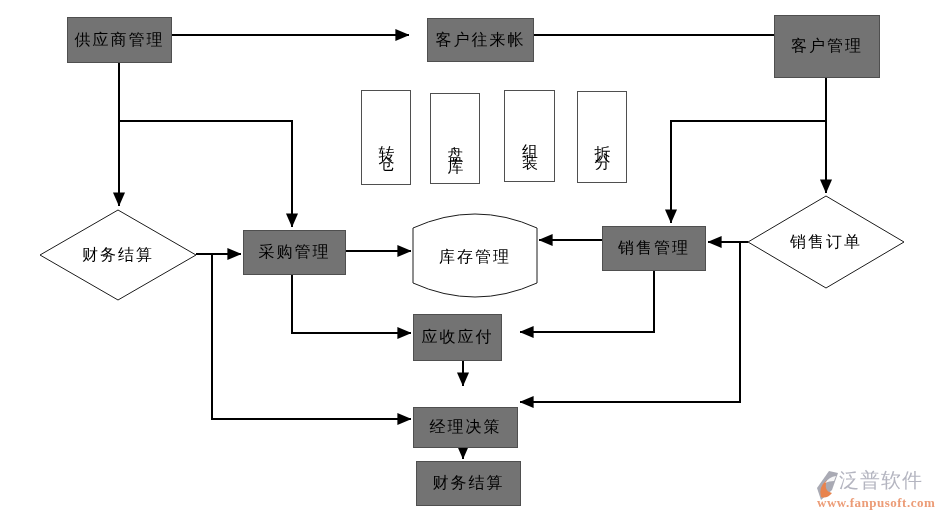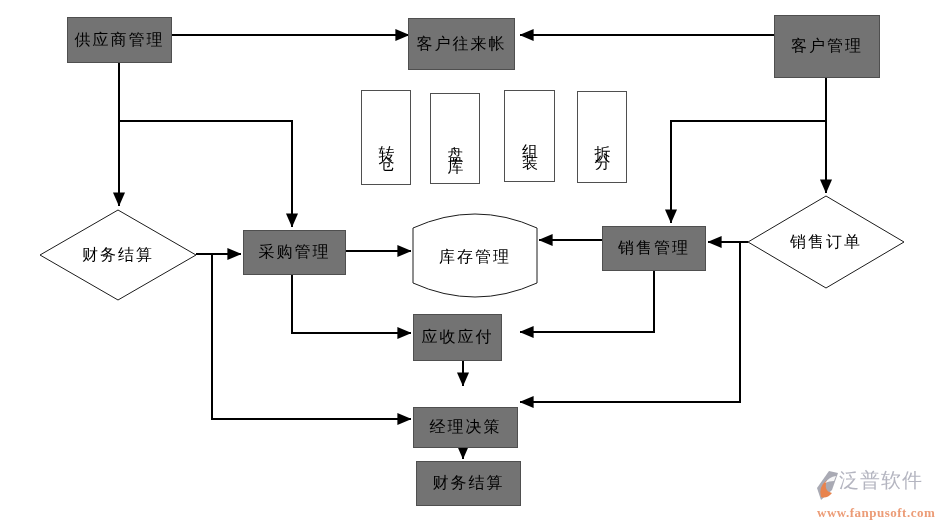--- a/index.html
+++ b/index.html
@@ -44,21 +44,21 @@
     position:absolute;z-index:4;
     right:2px;bottom:8px;
     width:132px;height:46px;
   }
   #wm-brand{
     position:absolute;left:24px;top:-2px;
     font-family:"Liberation Sans","DejaVu Sans",sans-serif;
     font-size:20px;color:#b4b5c0;letter-spacing:1px;white-space:nowrap;
   }
   #wm-url{
-    position:absolute;left:2px;top:36px;
+    position:absolute;left:2px;top:26px;
     font-family:"Liberation Serif","DejaVu Serif",serif;
     font-weight:bold;
     font-size:13px;color:#ec9c77;letter-spacing:0.5px;white-space:nowrap;text-align:right;
   }
   #wm-logo{position:absolute;left:0;top:0;}
 </style>
 </head>
 <body>
 
 <div id="stage">
@@ -90,21 +90,21 @@
       <path d="M740,242 V402 H520" marker-end="url(#arw)"></path>
       <path d="M292,275 V333 H411" marker-end="url(#arw)"></path>
       <path d="M654,271 V332 H520" marker-end="url(#arw)"></path>
       <path d="M463,361 V386" marker-end="url(#arw)"></path>
       <path d="M463,433 V459" marker-end="url(#arw)"></path>
     </g>
   </svg>
 
   <div class="box" style="left:67px;top:17px;width:105px;height:46px">供应商管理</div>
 
-  <div class="box" style="left:408px;top:18px;width:107px;height:52px">客户往来帐</div>
+  <div class="box" style="left:427px;top:18px;width:107px;height:44px">客户往来帐</div>
 
   <div class="box" style="left:774px;top:15px;width:106px;height:63px">客户管理</div>
 
   <div class="vbox" style="left:361px;top:90px;width:50px;height:95px">
     <span>转仓</span>
   </div>
   <div class="vbox" style="left:430px;top:93px;width:50px;height:91px">
     <span>盘库</span>
   </div>
   <div class="vbox" style="left:504px;top:90px;width:51px;height:92px">

